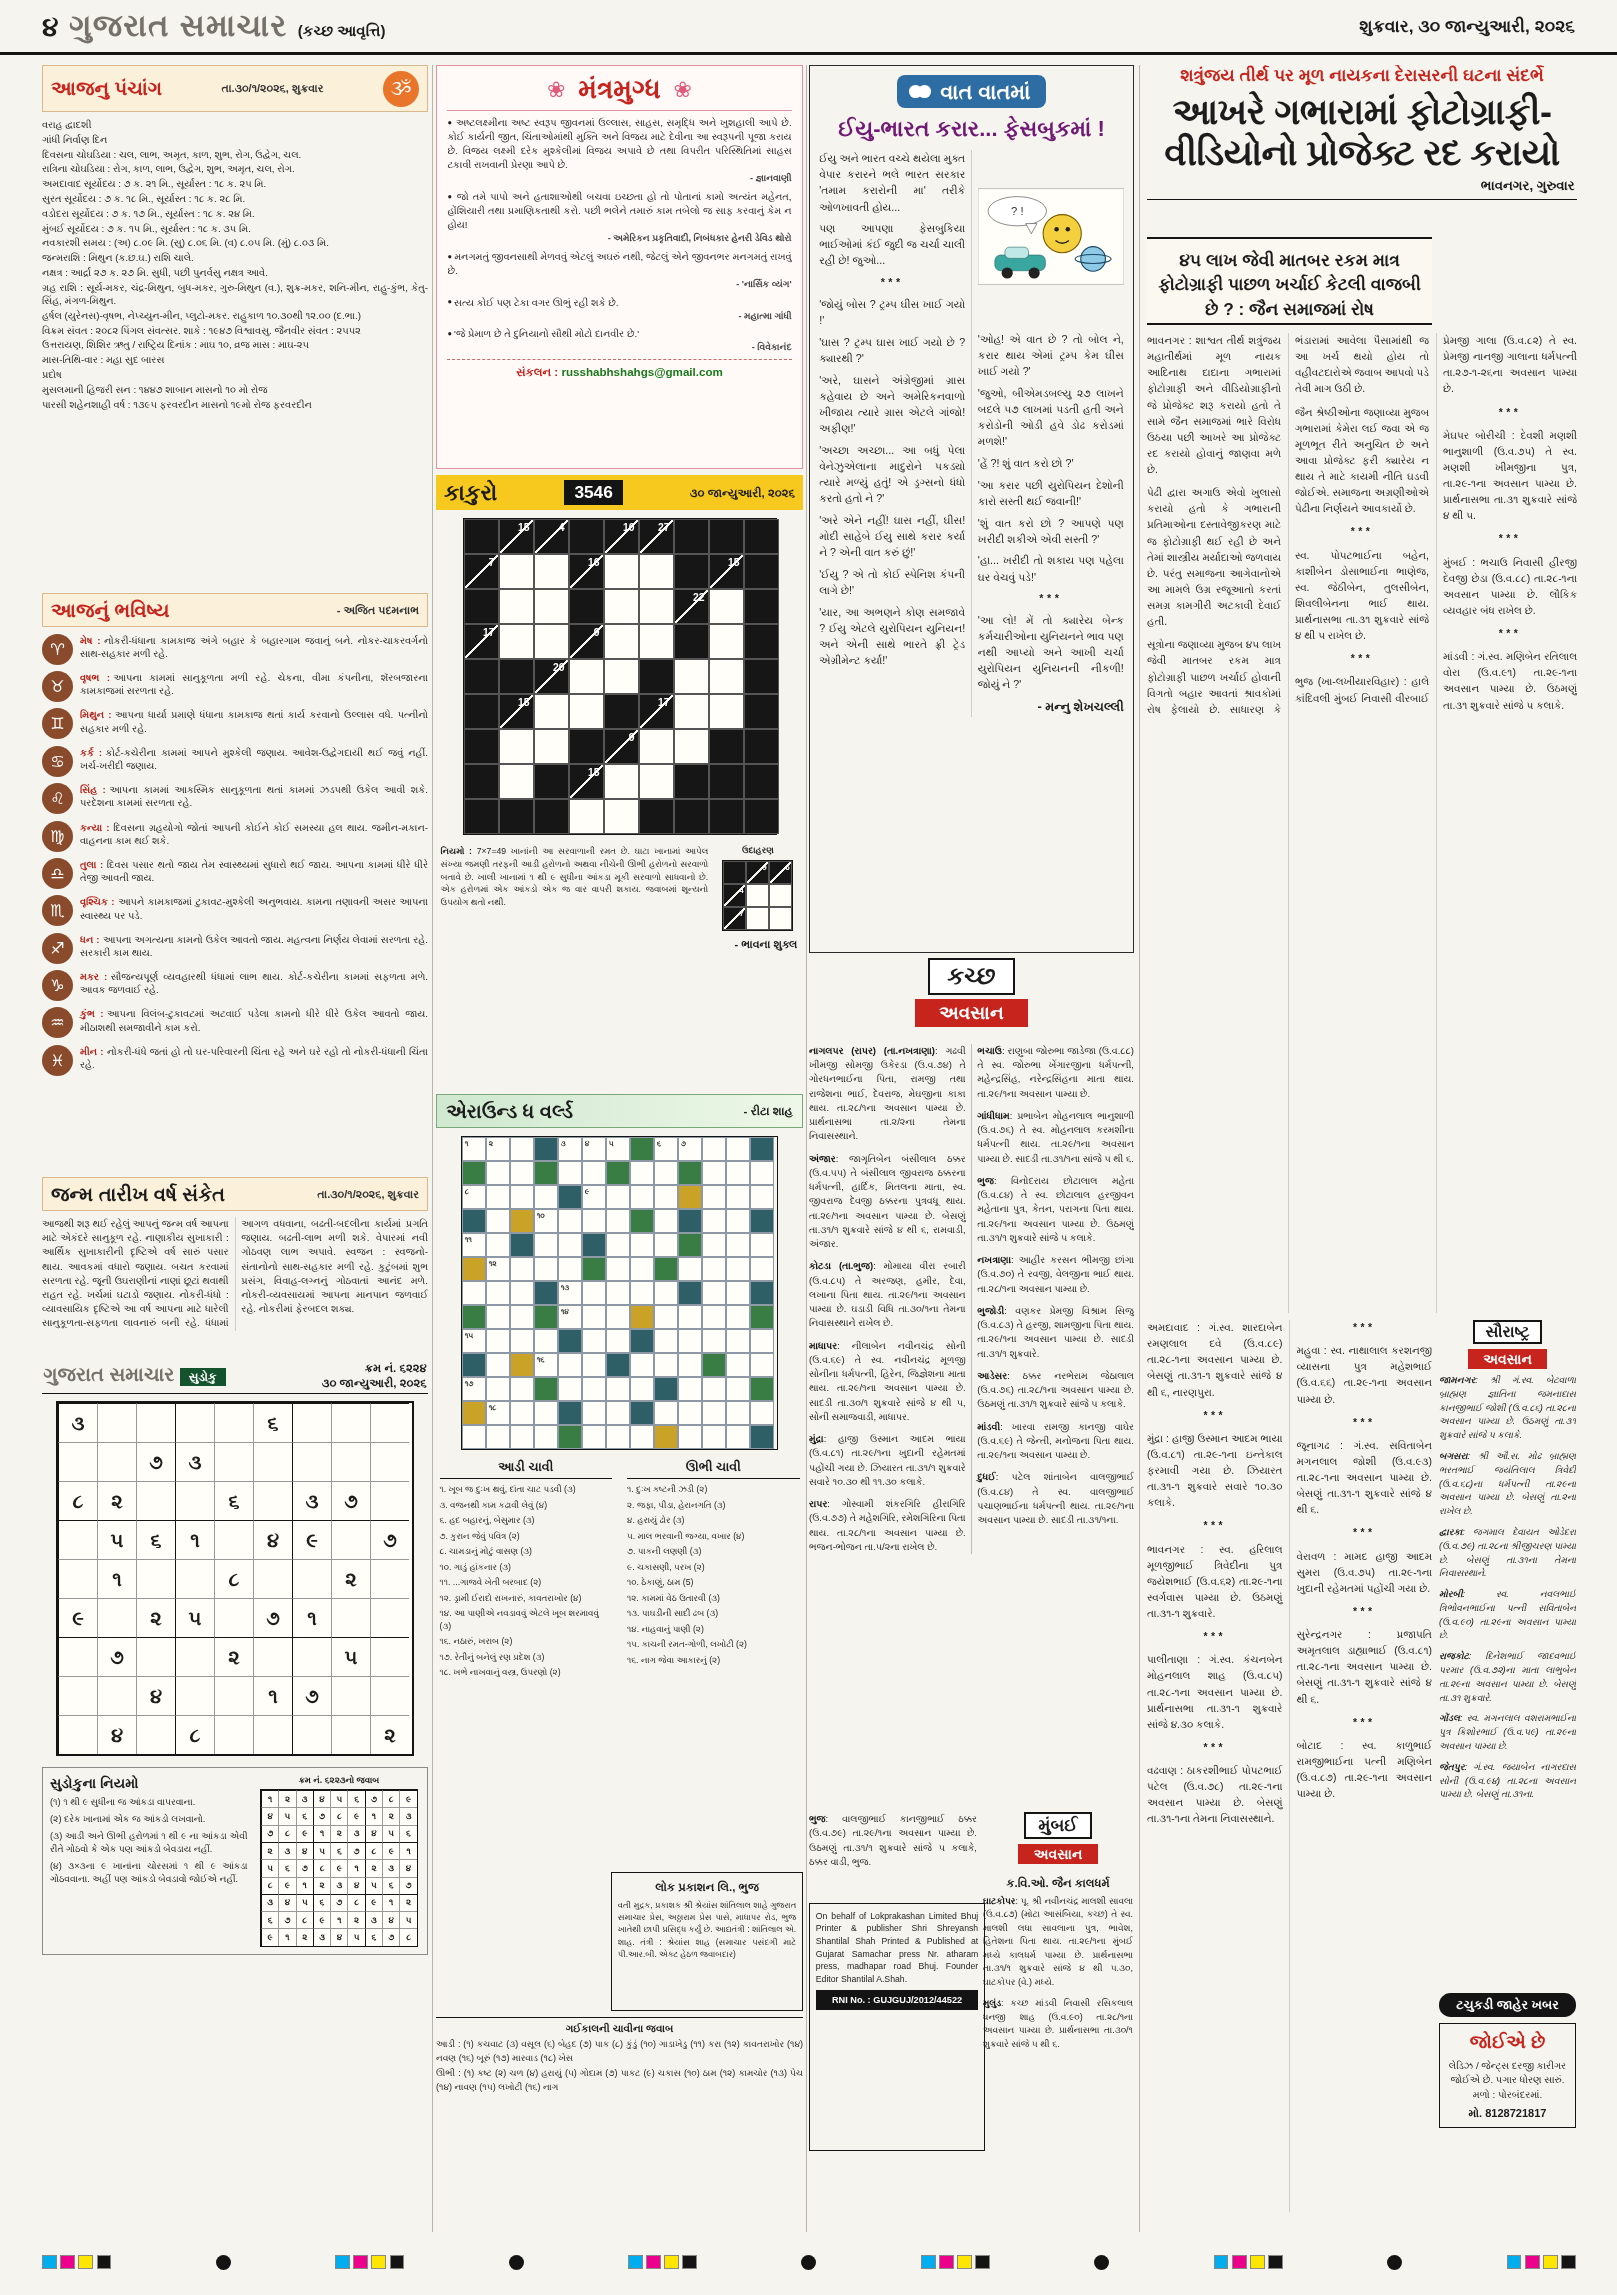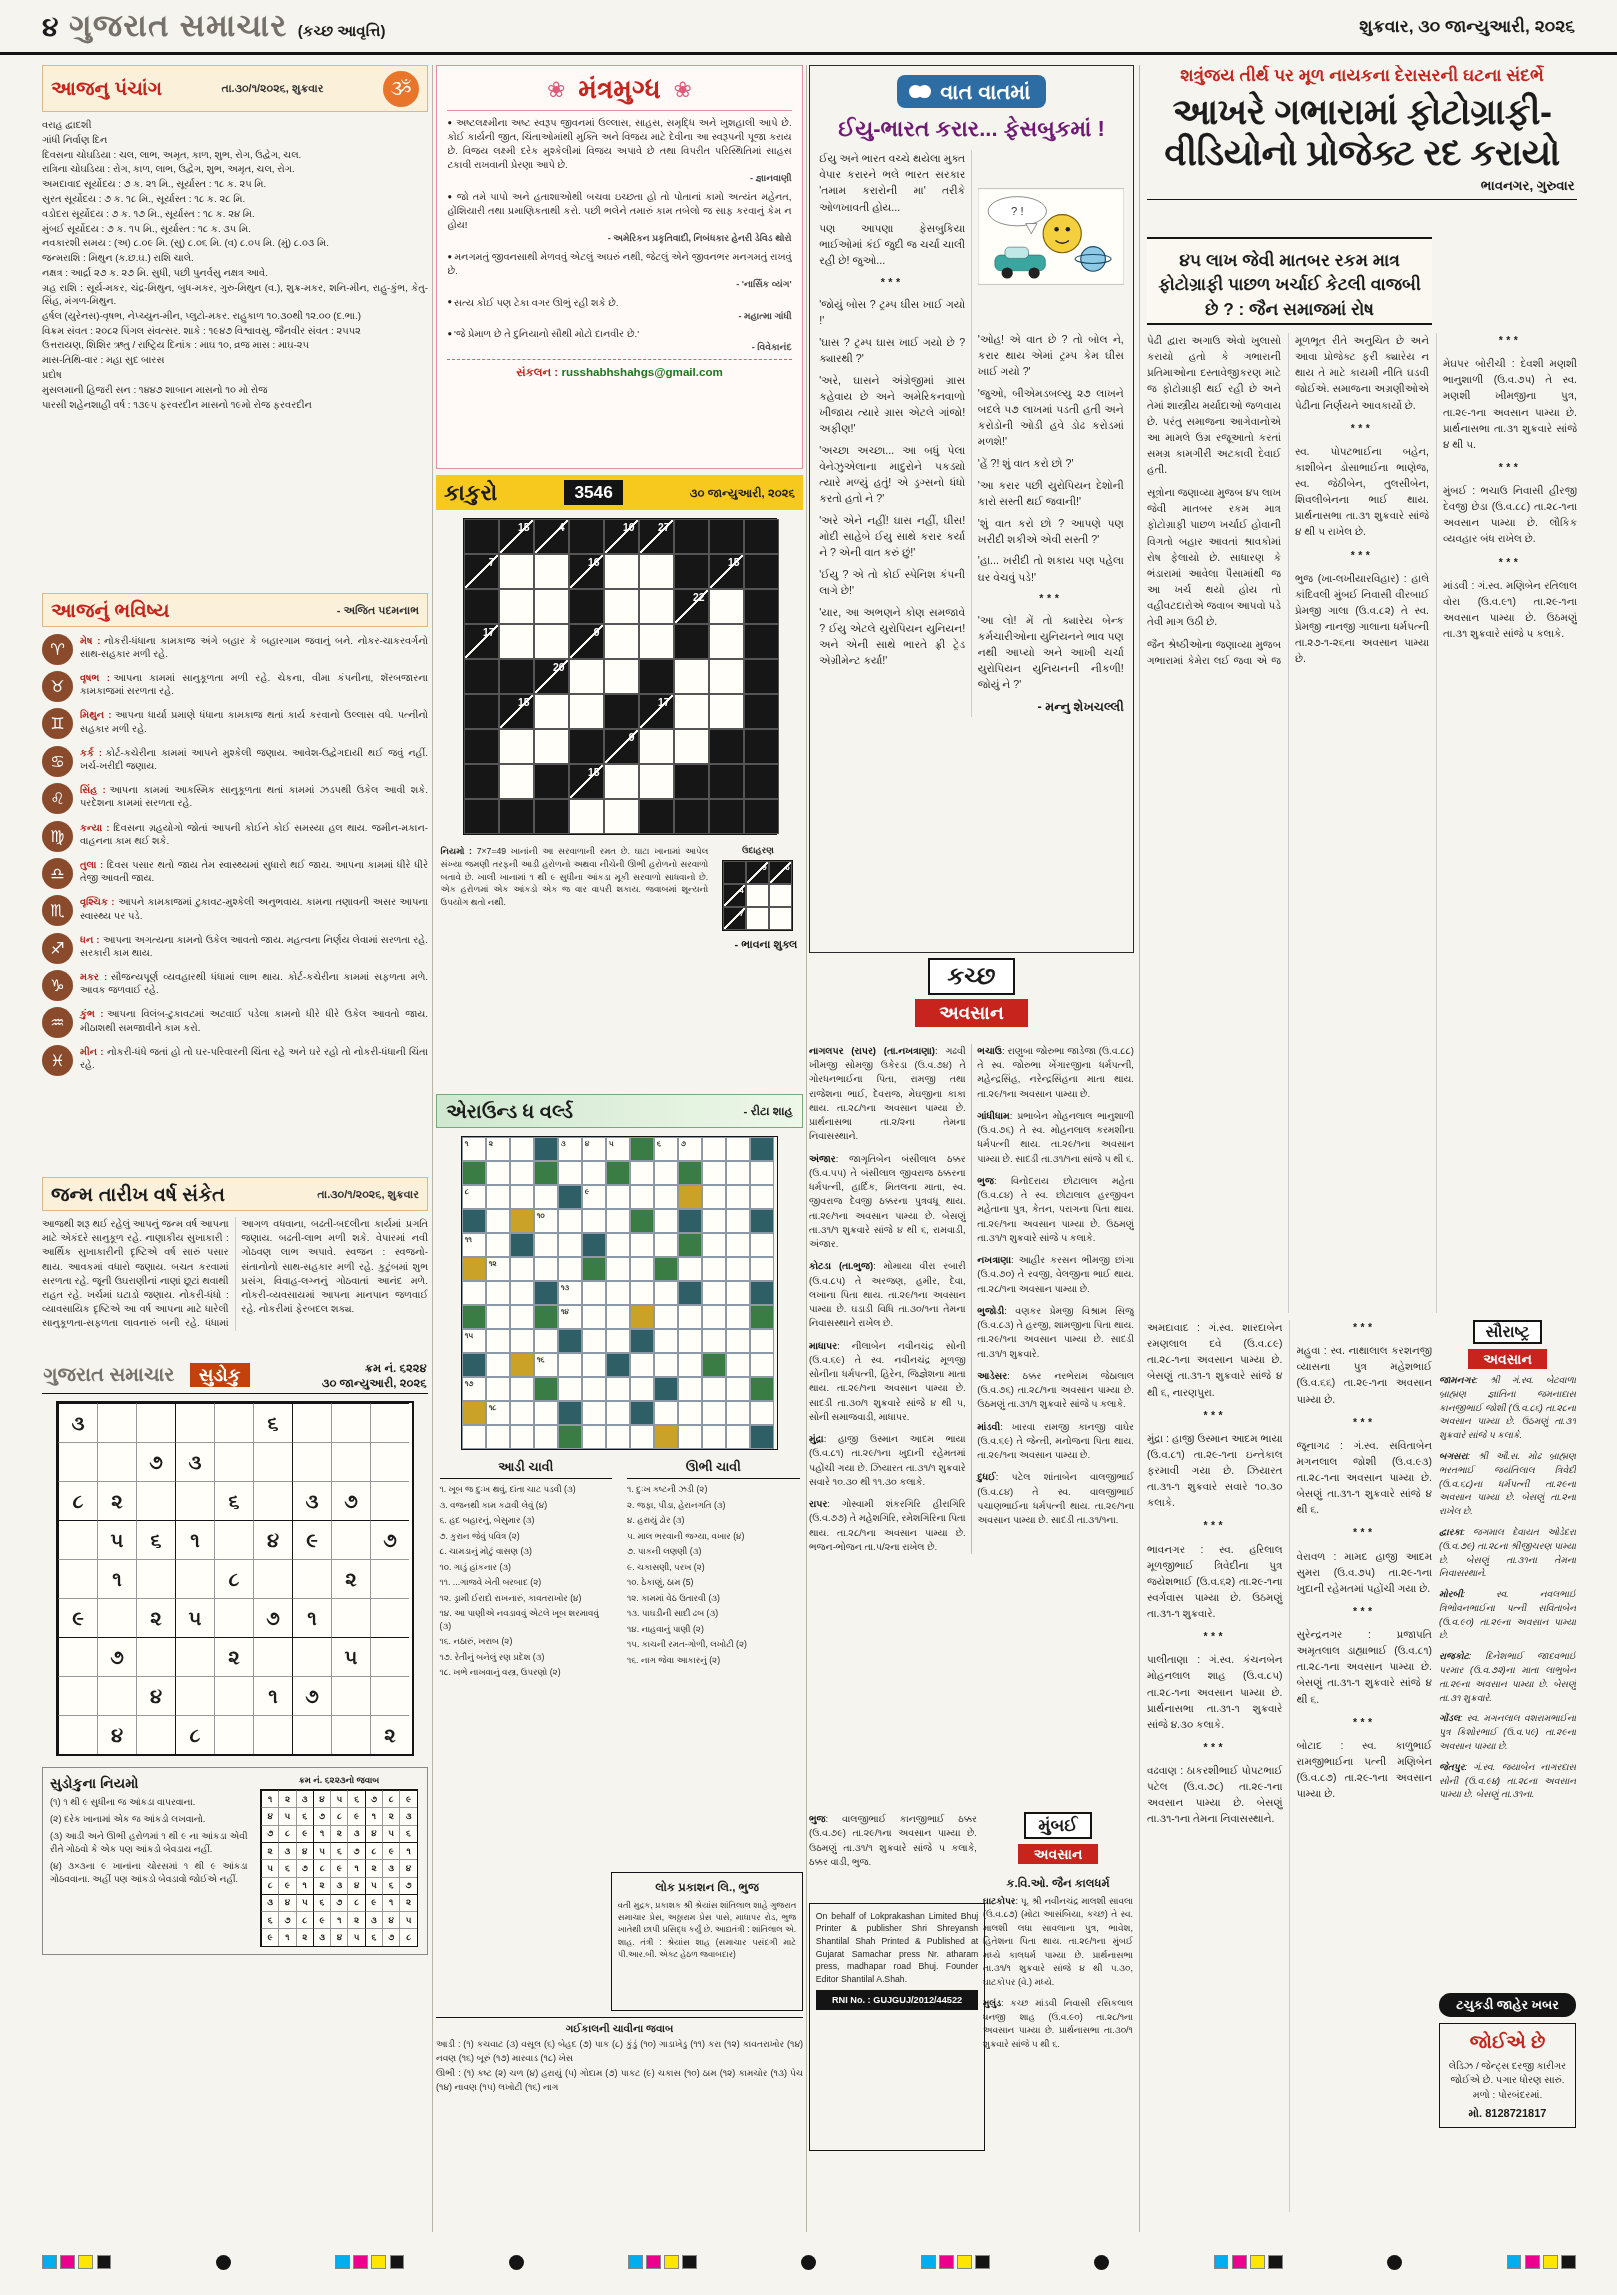--- a/index.html
+++ b/index.html
@@ -28,21 +28,21 @@
   .zrow{display:flex;gap:7px;margin:6.4px 0;align-items:flex-start;}
   .zicon{width:31px;height:31px;border-radius:50%;background:#8a4b2d;color:#fff;display:flex;
          align-items:center;justify-content:center;font-size:16px;flex:0 0 auto;}
   .ztext{font-size:9.8px;line-height:1.35;text-align:justify;}
   .zname{color:#b3261e;margin-right:3.5px;}
   
   .twocol{columns:2;column-gap:12.7px;column-rule:0.6px solid #ccc;font-size:9.8px;line-height:1.45;text-align:justify;}
   
   .sudhead{display:flex;align-items:center;justify-content:space-between;border-bottom:1.7px solid #141414;padding:3.5px 1.2px;margin-bottom:7px;}
   .sudbrand{font-size:19.6px;font-weight:bold;color:#76716b;}
-  .sudtag{background:#c2410c;color:#fff;font-weight:bold;font-size:18px;padding:2.3px 9.2px;margin-left:15px;}
+  .sudtag{background:#14532d;color:#fff;font-weight:bold;font-size:12px;padding:2.3px 9.2px;margin-left:5px;}
   .sudno{font-size:11.6px;font-weight:bold;text-align:right;line-height:1.3;}
   .sud-grid{display:grid;grid-template-columns:repeat(9,39px);border:2.3px solid #141414;width:354px;margin:0 auto;background:#fffef8;}
   .scell{width:39px;height:39px;box-sizing:border-box;border-top:0.6px solid #999;border-left:0.6px solid #999;
          display:flex;align-items:center;justify-content:center;font-size:19.6px;font-weight:bold;}
   .scell.tt{border-top:1.7px solid #141414;} .scell.tl{border-left:1.7px solid #141414;}
   .sud-grid.small{grid-template-columns:repeat(9,17.3px);width:156px;border-width:1.7px;}
   .sud-grid.small .scell{width:17.3px;height:17.3px;font-size:8.7px;}
   .rulesbox{border:1.2px solid #8a8a8a;margin-top:10.4px;padding:7px;display:flex;gap:10.4px;}
   .rulestitle{font-weight:bold;font-size:14px;margin-bottom:4.6px;}
   .ruleitem{font-size:9.2px;line-height:1.45;margin:3.5px 0;text-align:justify;}
@@ -1001,20 +1001,21 @@
     <div class="lbyline">ભાવનગર, ગુરુવાર</div>
   </div>
 
   <div class="blk subheadbox" style="left:1147px;top:237px;width:285px;height:88px;">
     <span>૪૫ લાખ જેવી માતબર રકમ માત્ર ફોટોગ્રાફી પાછળ ખર્ચાઈ કેટલી વાજબી છે ? : જૈન સમાજમાં રોષ</span>
   </div>
 
   <div class="blk" style="left:1147px;top:333px;width:430px;height:980px;">
     <div class="leadflow starcheck">
 
+    <p>ભાવનગર : શાશ્વત તીર્થ શત્રુંજય મહાતીર્થમાં મૂળ નાયક આદિનાથ દાદાના ગભારામાં ફોટોગ્રાફી અને વીડિયોગ્રાફીનો જે પ્રોજેક્ટ શરૂ કરાયો હતો તે સામે જૈન સમાજમાં ભારે વિરોધ ઉઠયા પછી આખરે આ પ્રોજેક્ટ રદ કરાયો હોવાનું જાણવા મળે છે.</p>
         <p>પેઢી દ્વારા અગાઉ એવો ખુલાસો કરાયો હતો કે ગભારાની પ્રતિમાઓના દસ્તાવેજીકરણ માટે જ ફોટોગ્રાફી થઈ રહી છે અને તેમાં શાસ્ત્રીય મર્યાદાઓ જળવાય છે. પરંતુ સમાજના આગેવાનોએ આ મામલે ઉગ્ર રજૂઆતો કરતાં સમગ્ર કામગીરી અટકાવી દેવાઈ હતી.</p>
         <p>સૂત્રોના જણાવ્યા મુજબ ૪૫ લાખ જેવી માતબર રકમ માત્ર ફોટોગ્રાફી પાછળ ખર્ચાઈ હોવાની વિગતો બહાર આવતાં શ્રાવકોમાં રોષ ફેલાયો છે. સાધારણ કે ભંડારામાં આવેલા પૈસામાંથી જ આ ખર્ચ થયો હોય તો વહીવટદારોએ જવાબ આપવો પડે તેવી માગ ઉઠી છે.</p>
         <p>જૈન શ્રેષ્ઠીઓના જણાવ્યા મુજબ ગભારામાં કેમેરા લઈ જવા એ જ મૂળભૂત રીતે અનુચિત છે અને આવા પ્રોજેક્ટ ફરી ક્યારેય ન થાય તે માટે કાયમી નીતિ ઘડવી જોઈએ. સમાજના અગ્રણીઓએ પેઢીના નિર્ણયને આવકાર્યો છે.</p>
         <p class="starsep">***</p>
         <p>સ્વ. પોપટભાઈના બહેન, કાશીબેન ડોસાભાઈના ભાણેજ, સ્વ. જેઠીબેન, તુલસીબેન, શિવલીબેનના ભાઈ થાય. પ્રાર્થનાસભા તા.૩૧ શુક્રવારે સાંજે ૪ થી ૫ રાખેલ છે.</p>
         <p class="starsep">***</p>
         <p>ભુજ (ખા-લખીયારવિહાર) : હાલે કાંદિવલી મુંબઈ નિવાસી વીરબાઈ પ્રેમજી ગાલા (ઉ.વ.૮૨) તે સ્વ. પ્રેમજી નાનજી ગાલાના ધર્મપત્ની તા.૨૭-૧-૨૬ના અવસાન પામ્યા છે.</p>
         <p class="starsep">***</p>
         <p>મેઘપર બોરીચી : દેવશી મણશી ભાનુશાળી (ઉ.વ.૭૫) તે સ્વ. મણશી ખીમજીના પુત્ર, તા.૨૯-૧ના અવસાન પામ્યા છે. પ્રાર્થનાસભા તા.૩૧ શુક્રવારે સાંજે ૪ થી ૫.</p>
         <p class="starsep">***</p>

